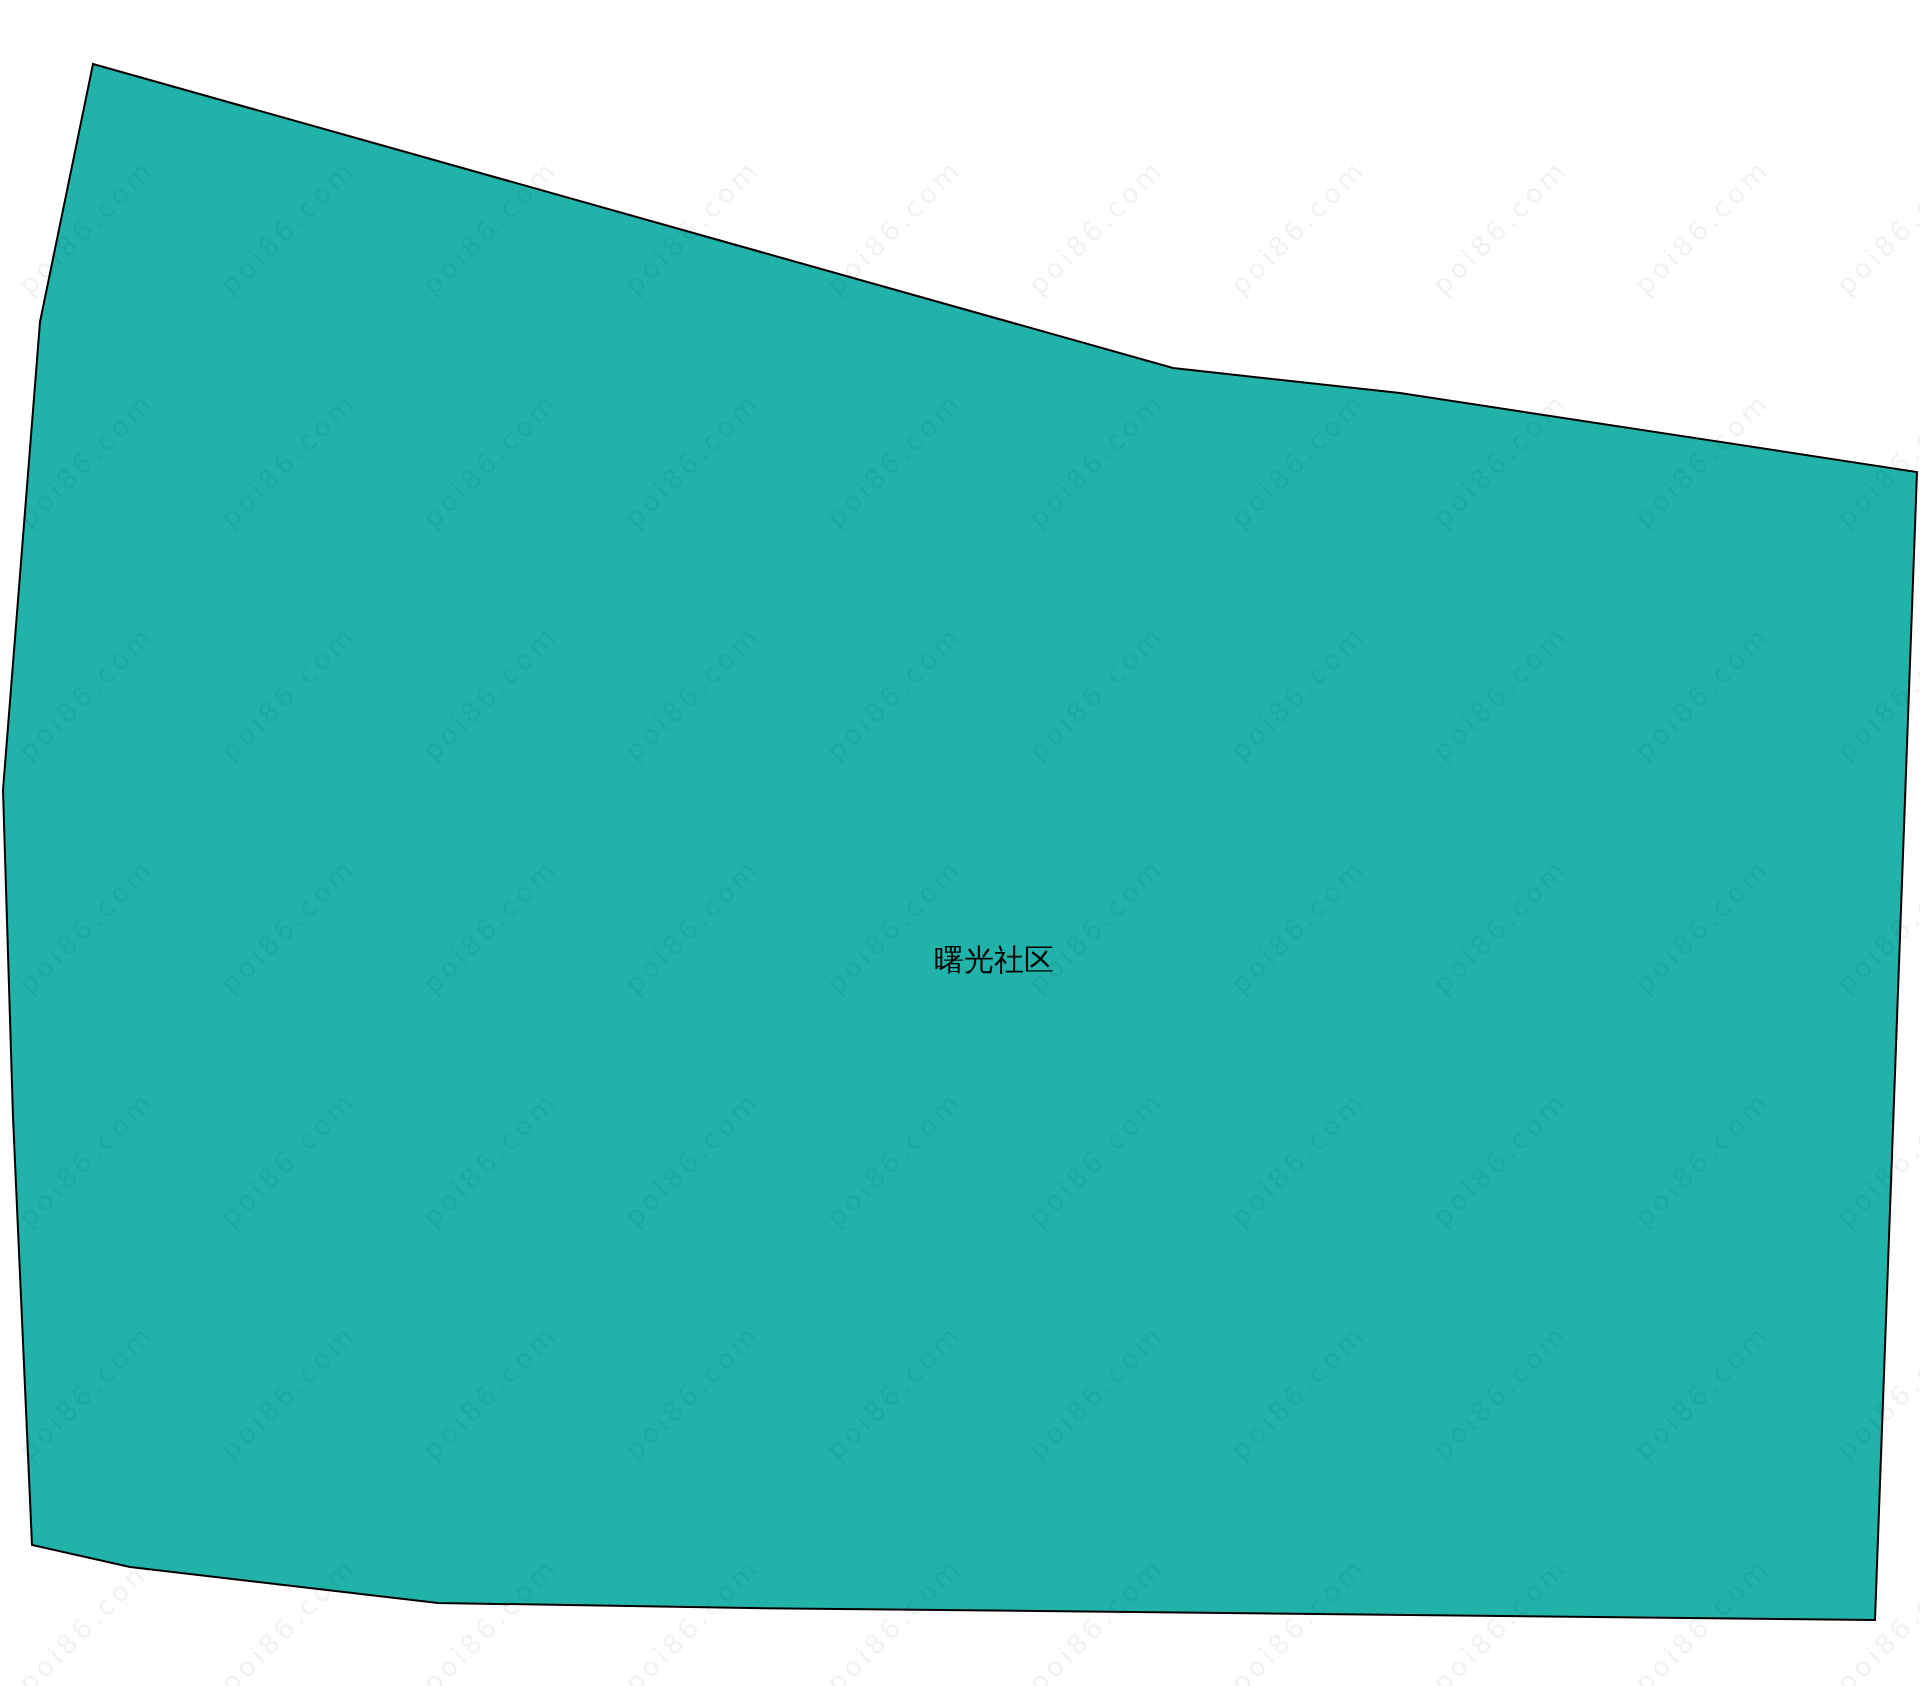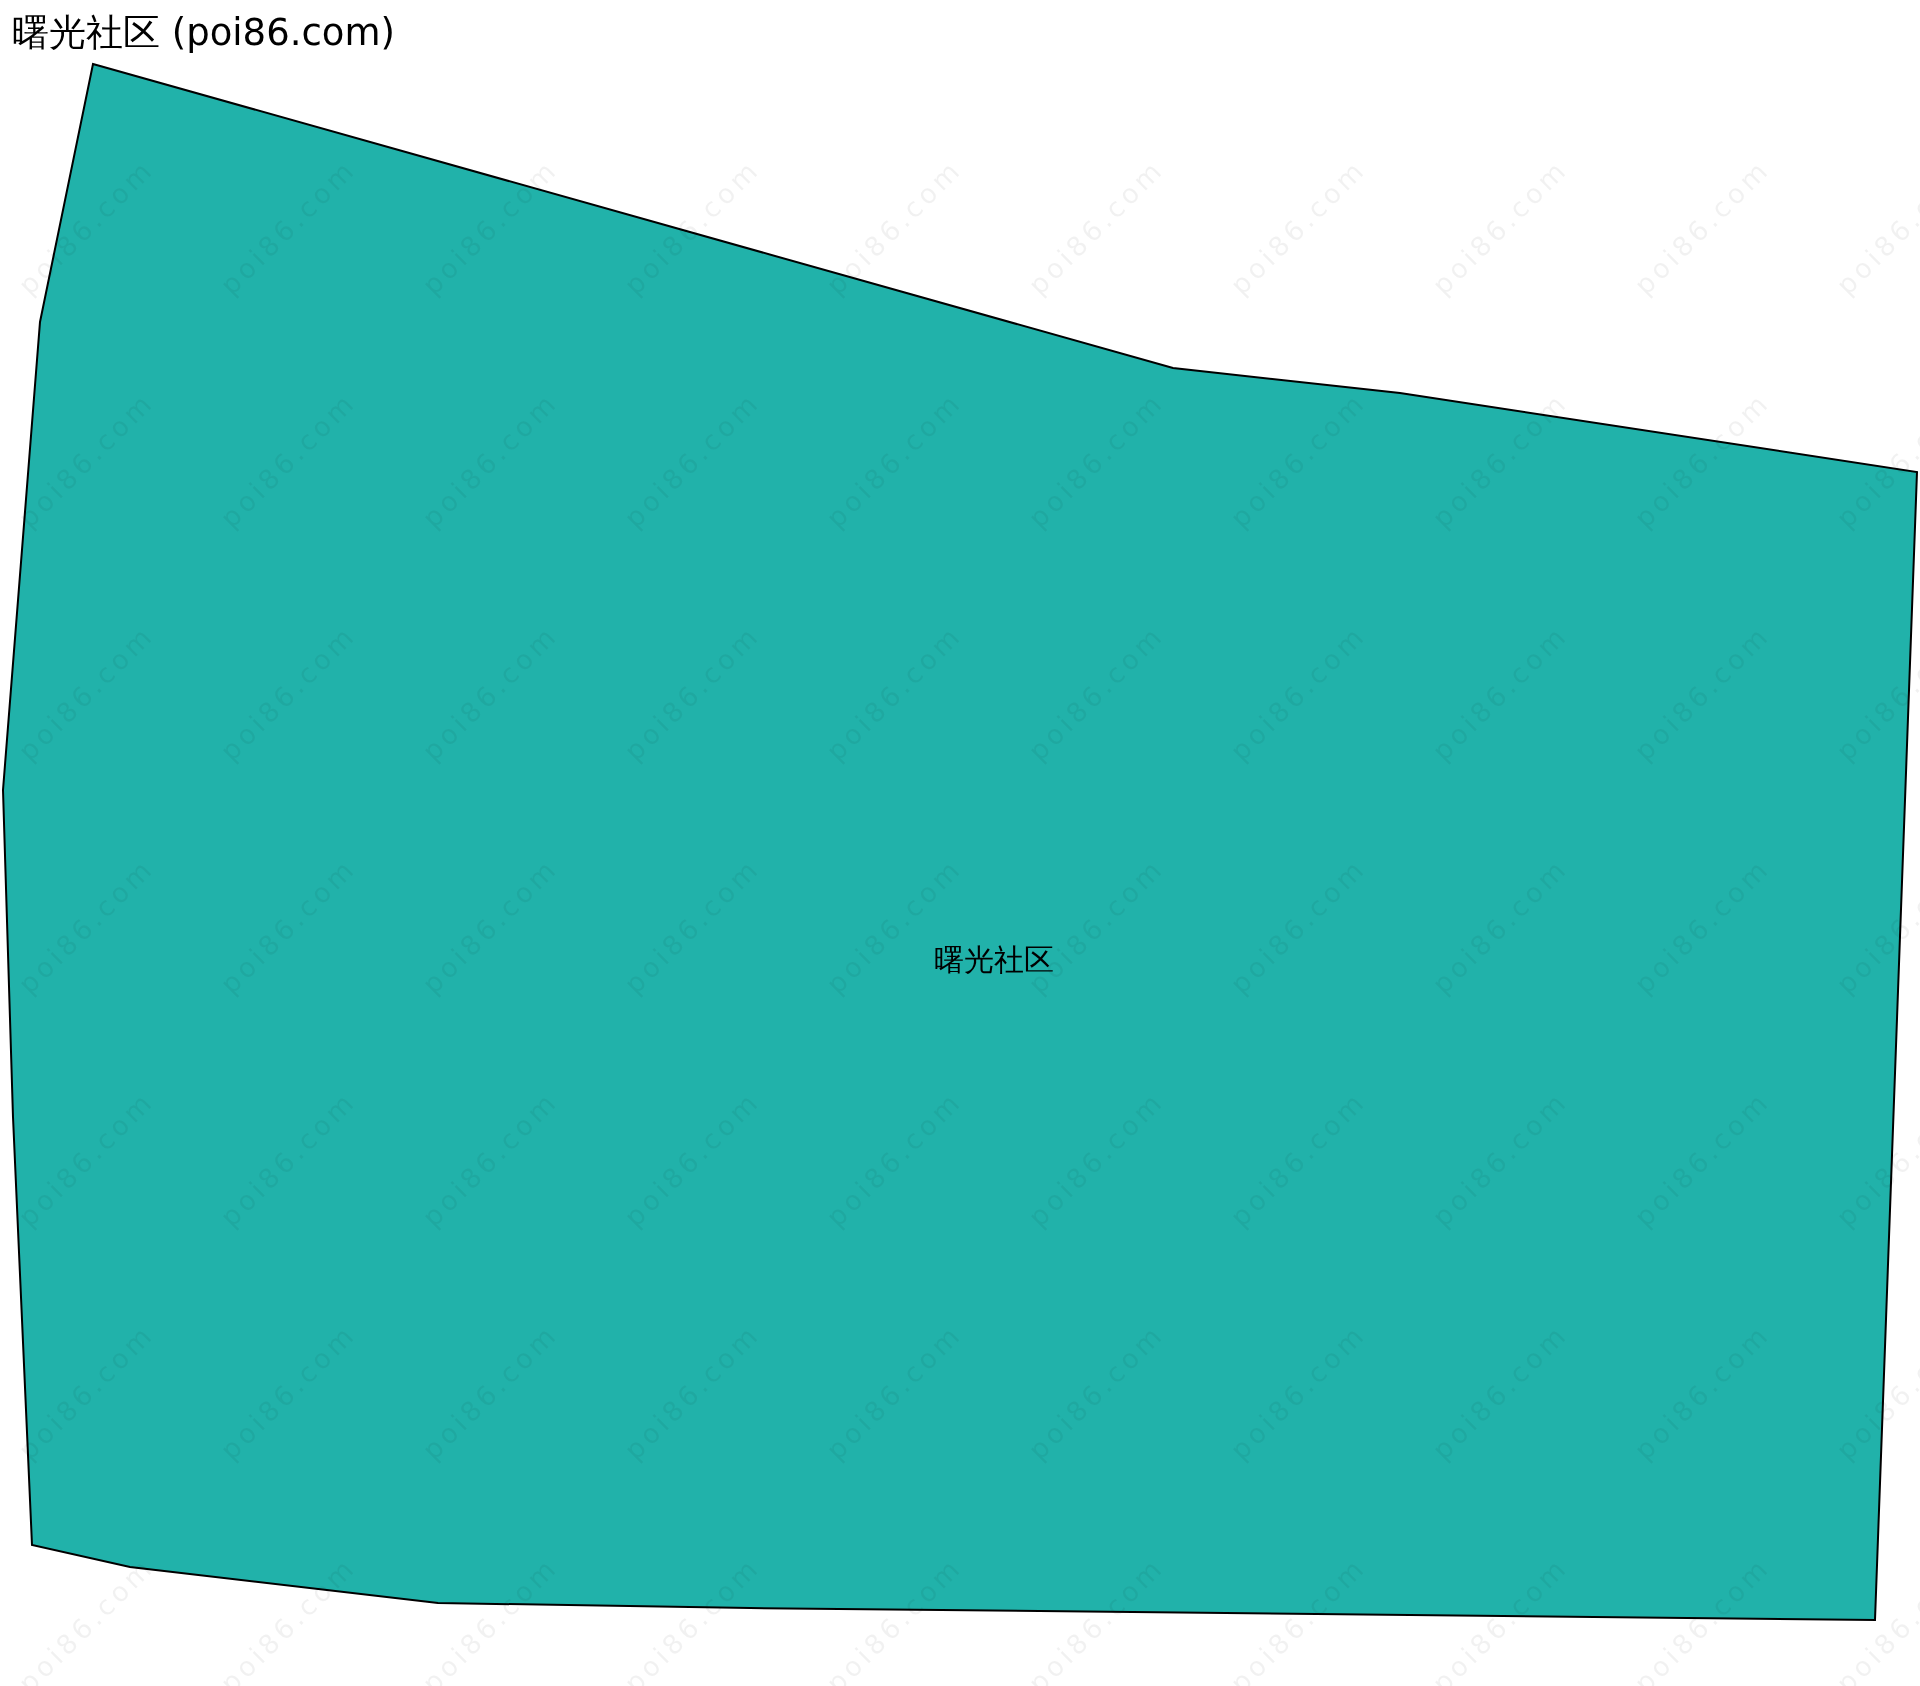--- a/index.html
+++ b/index.html
@@ -135,17 +135,16 @@
       <span class="watermark-item" style="left: 490px; top: 1625px; color: rgba(0, 0, 0, 0.055);">poi86.com</span>
       <span class="watermark-item" style="left: 692px; top: 1625px; color: rgba(0, 0, 0, 0.055);">poi86.com</span>
       <span class="watermark-item" style="left: 894px; top: 1625px; color: rgba(0, 0, 0, 0.055);">poi86.com</span>
       <span class="watermark-item" style="left: 1096px; top: 1625px; color: rgba(0, 0, 0, 0.055);">poi86.com</span>
       <span class="watermark-item" style="left: 1298px; top: 1625px; color: rgba(0, 0, 0, 0.055);">poi86.com</span>
       <span class="watermark-item" style="left: 1500px; top: 1625px; color: rgba(0, 0, 0, 0.055);">poi86.com</span>
       <span class="watermark-item" style="left: 1702px; top: 1625px; color: rgba(0, 0, 0, 0.055);">poi86.com</span>
       <span class="watermark-item" style="left: 1904px; top: 1625px; color: rgba(0, 0, 0, 0.055);">poi86.com</span>
     </div>
 
-  <div class="page-title">曙光社区 (poi86.com)</div>
 
   <div class="region-label" style="left: 978px; top: 960px; margin-left: 16px;">曙光社区</div>
 
 </div>
 
 </body></html>

